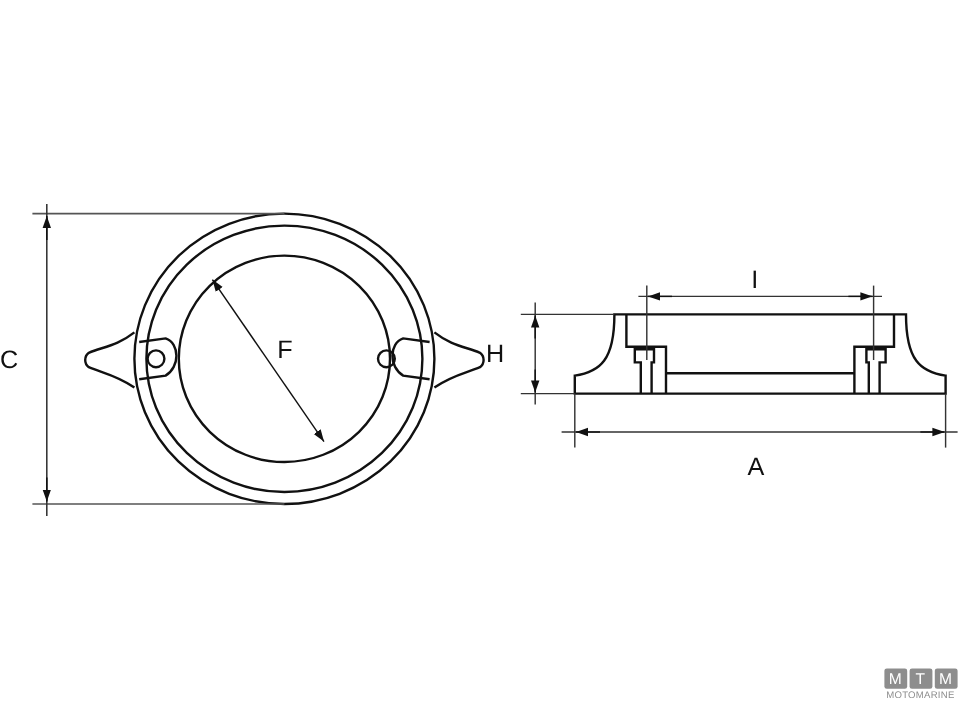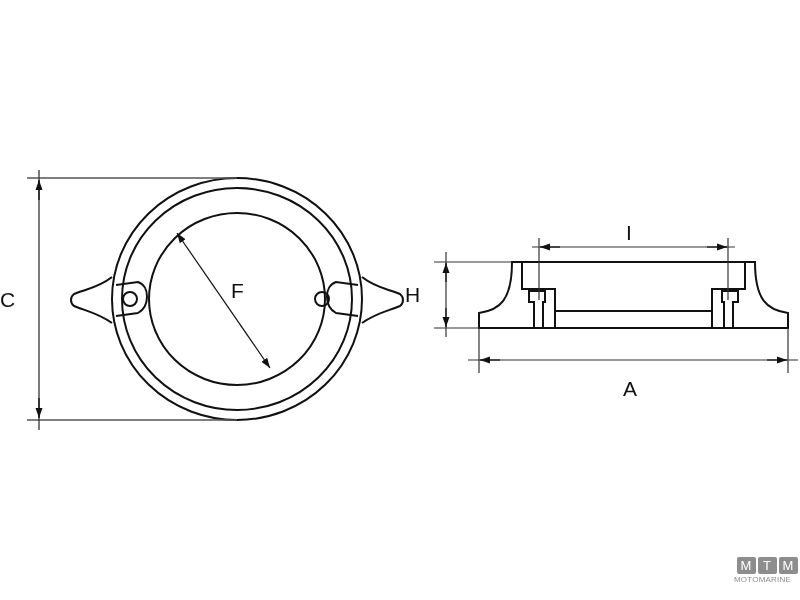--- a/index.html
+++ b/index.html
@@ -3,21 +3,21 @@
 <meta charset="utf-8">
 <style>
   html, body { margin: 0; padding: 0; background: #ffffff; }
   body { width: 800px; height: 600px; position: relative; overflow: hidden; font-family: "Liberation Sans", sans-serif; }
   #stage { position: absolute; left: 0; top: 0; width: 800px; height: 600px; }
   svg text { font-family: "Liberation Sans", sans-serif; fill: #111; }
   .lbl { font-size: 21px; }
   .logo { position: absolute; left: 734px; top: 557px; width: 66px; height: 40px; }
   .logo-boxes { display: flex; gap: 2px; justify-content: center; }
   .logo-box { width: 19px; height: 17px; background: #8d8d8d; color: #fff; font-size: 13px; line-height: 17px; text-align: center; border-radius: 2px; }
-  .logo-text { font-size: 8px; color: #8d8d8d; letter-spacing: 0.2px; margin-top: 1px; }
+  .logo-text { font-size: 8px; color: #8d8d8d; text-align: center; letter-spacing: 0.2px; margin-top: 1px; }
 </style>
 </head>
 <body>
 
 <div id="stage">
 <svg width="800" height="600" viewBox="0 0 800 600" xmlns="http://www.w3.org/2000/svg">
   <defs>
     <marker id="arr" viewBox="0 0 10 10" refX="10" refY="5" markerWidth="10" markerHeight="10" orient="auto-start-reverse" markerUnits="userSpaceOnUse">
       <path d="M0,1.5 L10,5 L0,8.5 Z" fill="#111"></path>
     </marker>

